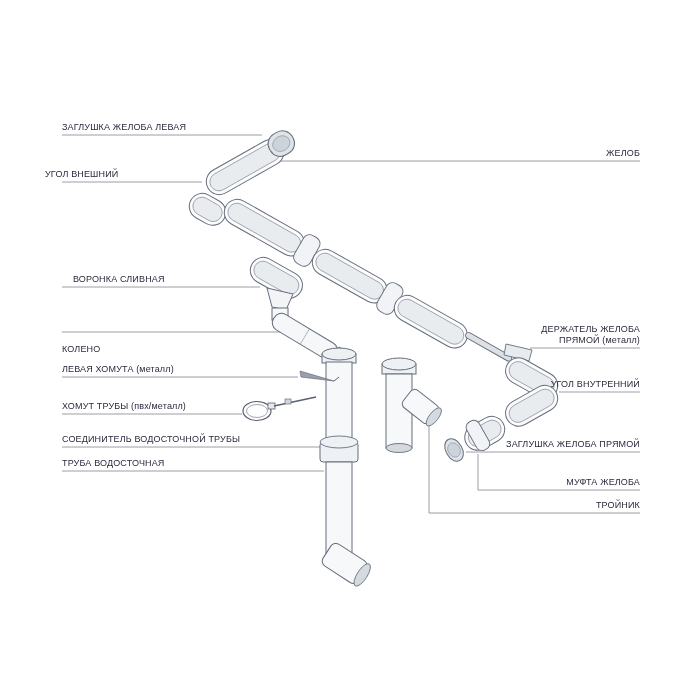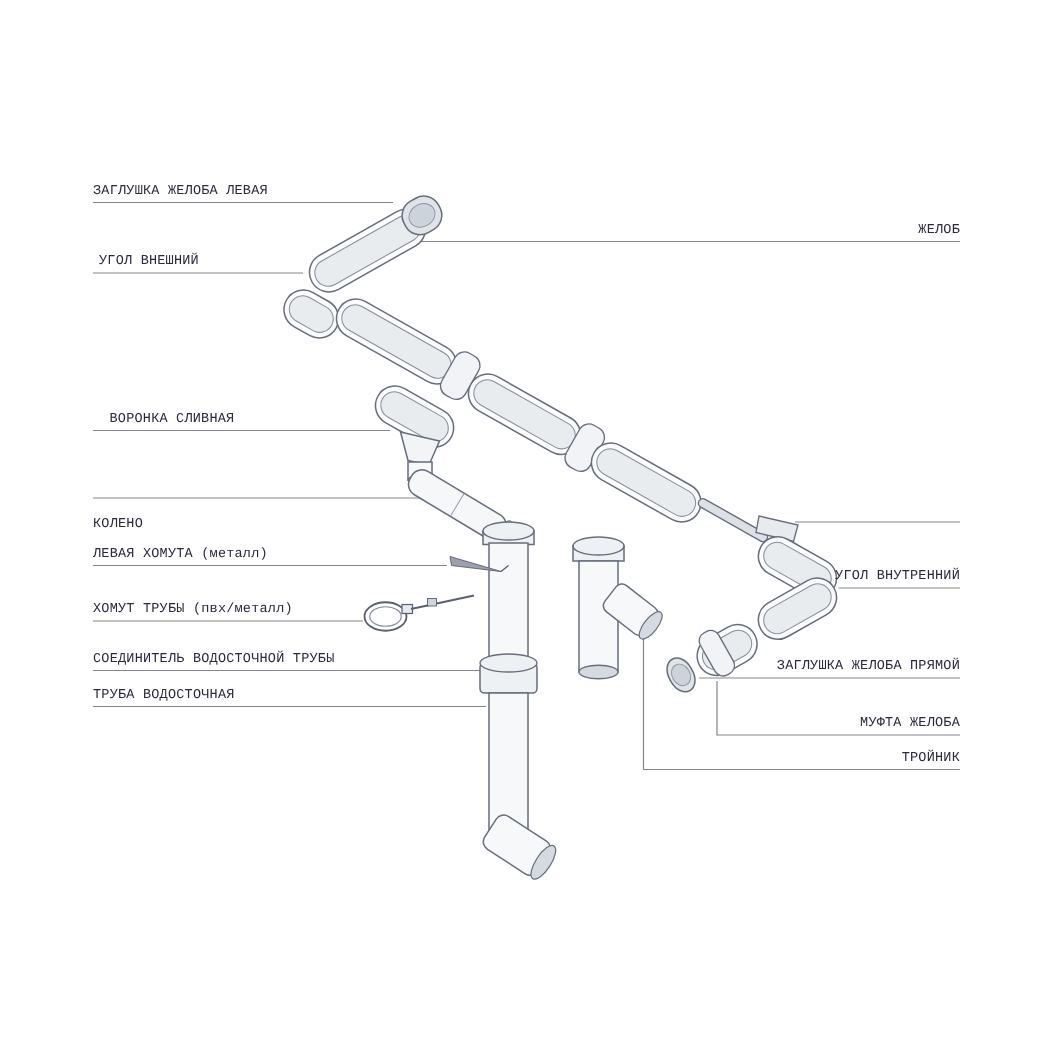--- a/index.html
+++ b/index.html
@@ -1,20 +1,20 @@
 <!DOCTYPE html>
 <html><head>
 <meta charset="utf-8">
 <style>
   html,body{margin:0;padding:0;background:#ffffff;}
   .canvas{
     position:relative;
     width:700px;height:700px;
     background:#ffffff;
-    font-family:Liberation Mono, monospace;
+    font-family:Liberation Sans, sans-serif;
     overflow:hidden;
   }
   .diagram-svg{position:absolute;left:0;top:0;}
   .lbl{
     position:absolute;
     font-size:9px;
     line-height:11px;
     color:#2a2a3e;
     letter-spacing:.15px;
     white-space:nowrap;
@@ -170,36 +170,37 @@
       <ellipse cx="257" cy="411" rx="10.5" ry="6.5" fill="none" stroke="#868e9c" stroke-width="0.8"></ellipse>
       <rect x="268" y="403" width="7" height="6" fill="#e5e8ec" stroke="#5b6070" stroke-width="0.8"></rect>
       <line x1="274" y1="406" x2="316" y2="397" stroke="#5b6070" stroke-width="1.4"></line>
       <rect x="285" y="399" width="6" height="5" fill="#cfd5dc" stroke="#5b6070" stroke-width="0.6"></rect>
     </g>
 
   </svg>
 
   <div class="lbl lbl-left" style="left:62px;top:122px;">ЗАГЛУШКА ЖЕЛОБА ЛЕВАЯ</div>
 
-  <div class="lbl lbl-left" style="left:66px;top:169px;text-align:center;">УГОЛ ВНЕШНИЙ</div>
+  <div class="lbl lbl-left" style="left:45px;top:169px;text-align:center;">УГОЛ ВНЕШНИЙ</div>
 
   <div class="lbl lbl-left" style="left:62px;top:274px;padding-left:11px;">ВОРОНКА СЛИВНАЯ</div>
 
   <div class="lbl lbl-left" style="left:62px;top:319px;margin-top:25px;">КОЛЕНО</div>
 
   <div class="lbl lbl-left" style="left:62px;top:364px;">ЛЕВАЯ ХОМУТА (металл)</div>
 
   <div class="lbl lbl-left" style="left:62px;top:401px;">ХОМУТ ТРУБЫ (пвх/металл)</div>
 
   <div class="lbl lbl-left" style="left:62px;top:434px;">СОЕДИНИТЕЛЬ ВОДОСТОЧНОЙ ТРУБЫ</div>
 
   <div class="lbl lbl-left" style="left:62px;top:458px;">ТРУБА ВОДОСТОЧНАЯ</div>
 
   <div class="lbl lbl-right" style="right:60px;top:148px;">ЖЕЛОБ</div>
 
+  <div class="lbl lbl-right lbl-wrap" style="right:60px;top:324px;width:118px;">ДЕРЖАТЕЛЬ ЖЕЛОБА ПРЯМОЙ (металл)</div>
 
   <div class="lbl lbl-right" style="right:60px;top:379px;margin-left:48px;">УГОЛ ВНУТРЕННИЙ</div>
 
   <div class="lbl lbl-right" style="right:60px;top:439px;">ЗАГЛУШКА ЖЕЛОБА ПРЯМОЙ</div>
 
   <div class="lbl lbl-right" style="right:60px;top:477px;">МУФТА ЖЕЛОБА</div>
 
   <div class="lbl lbl-right" style="right:60px;top:500px;">ТРОЙНИК</div>
 
 </div>

